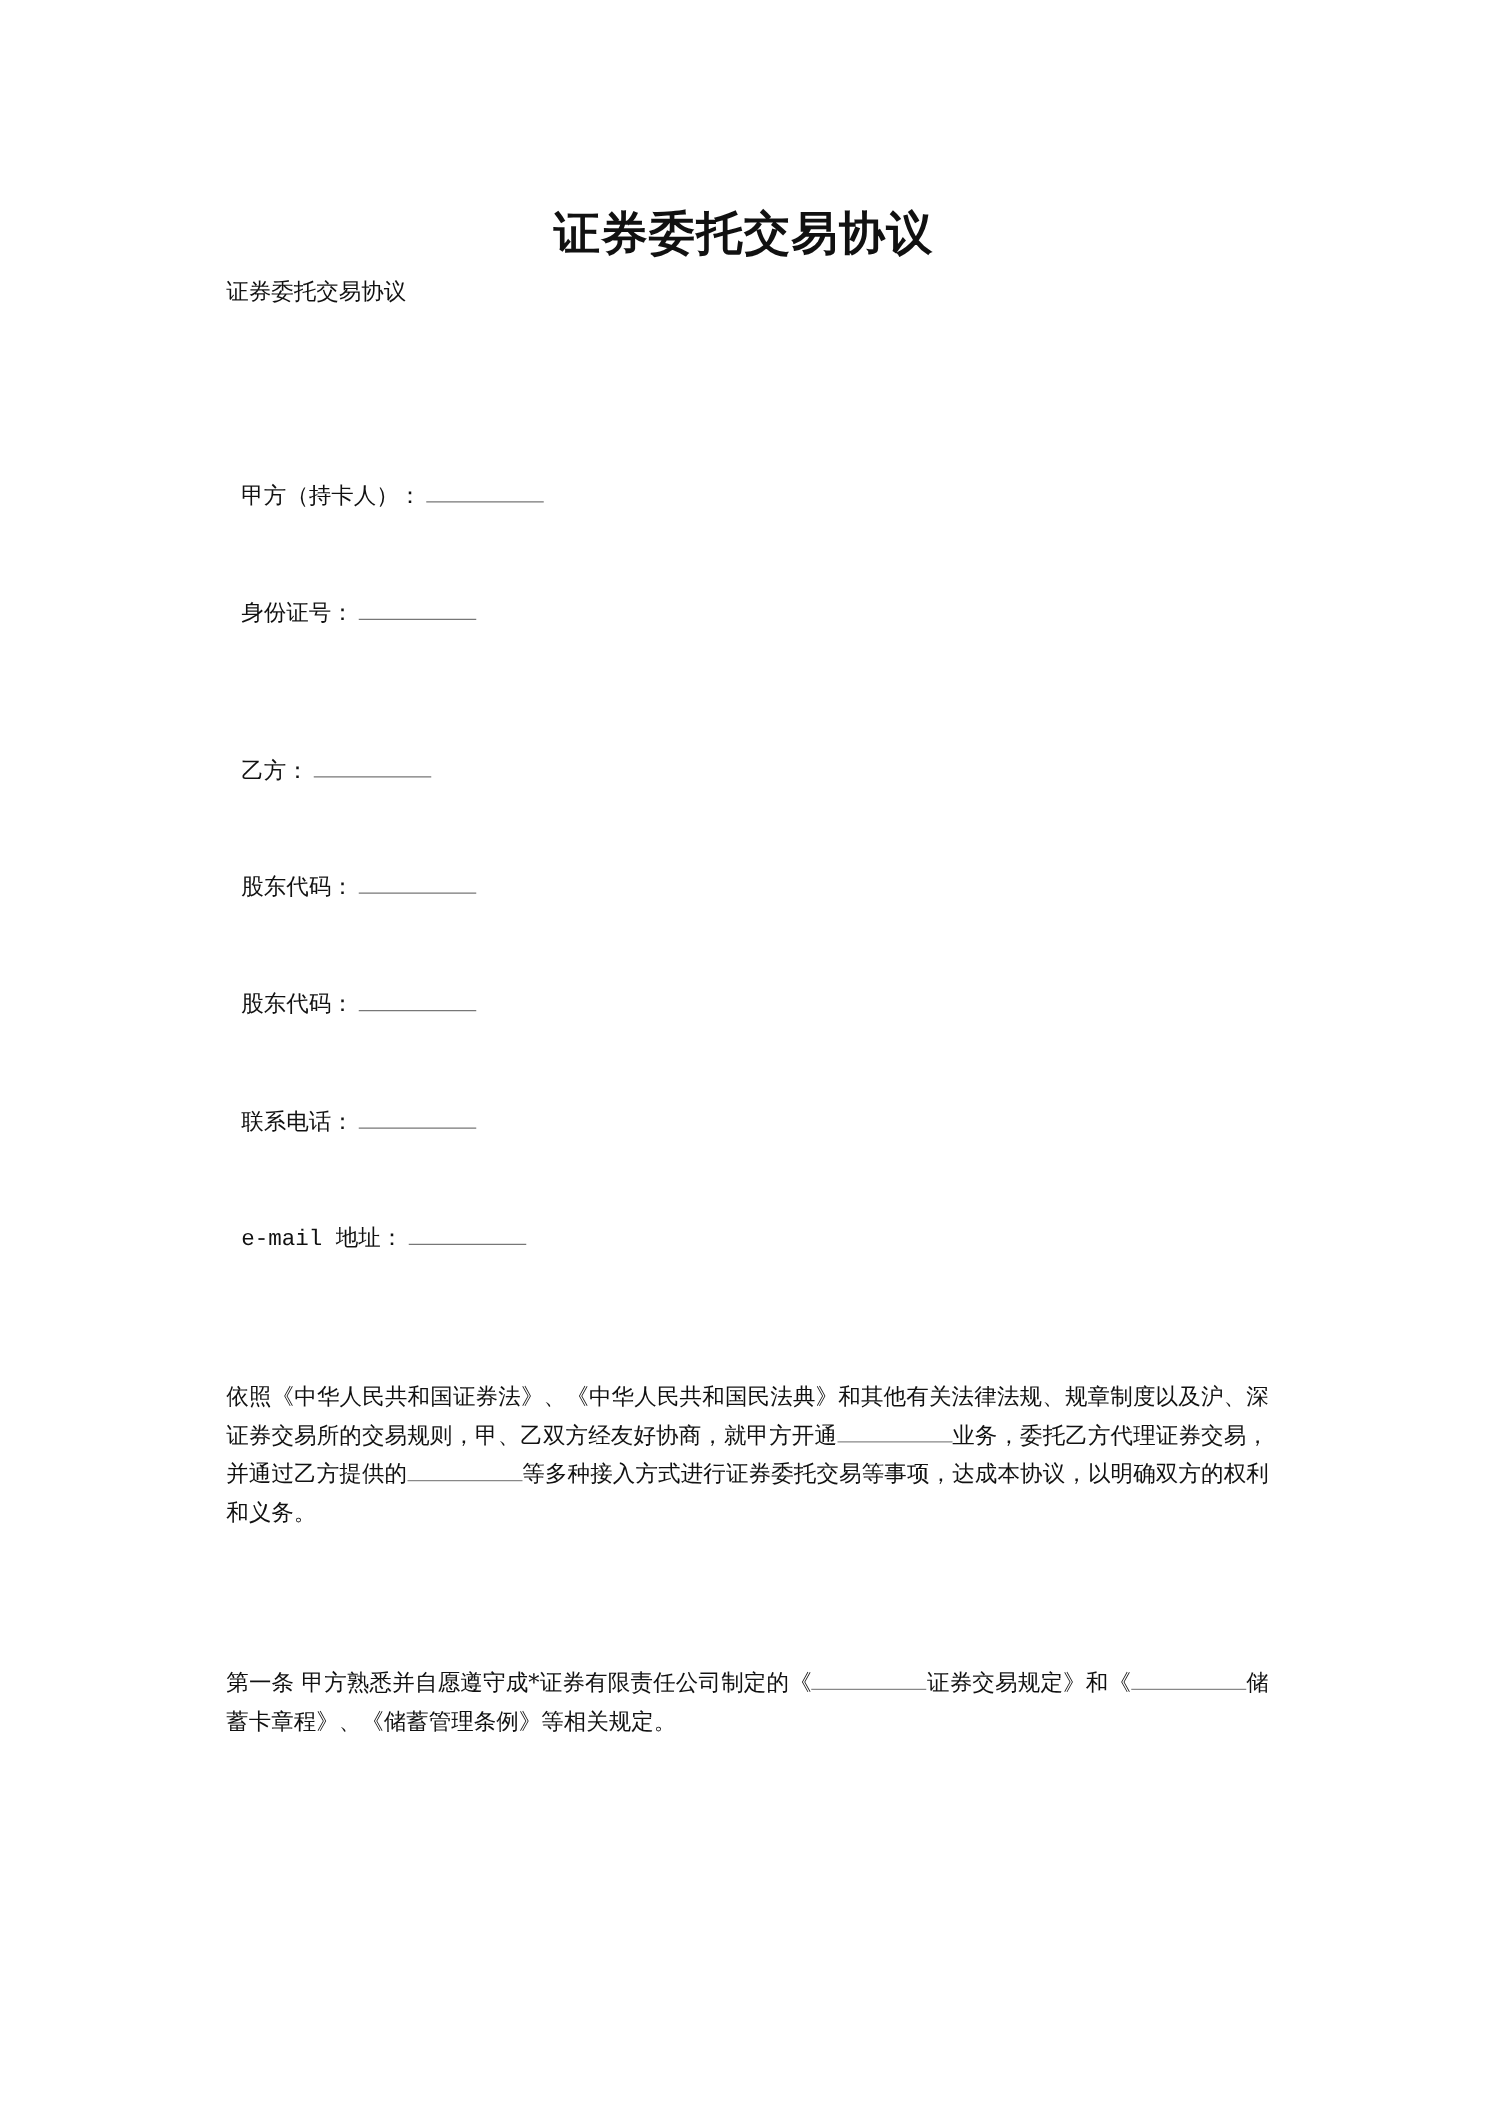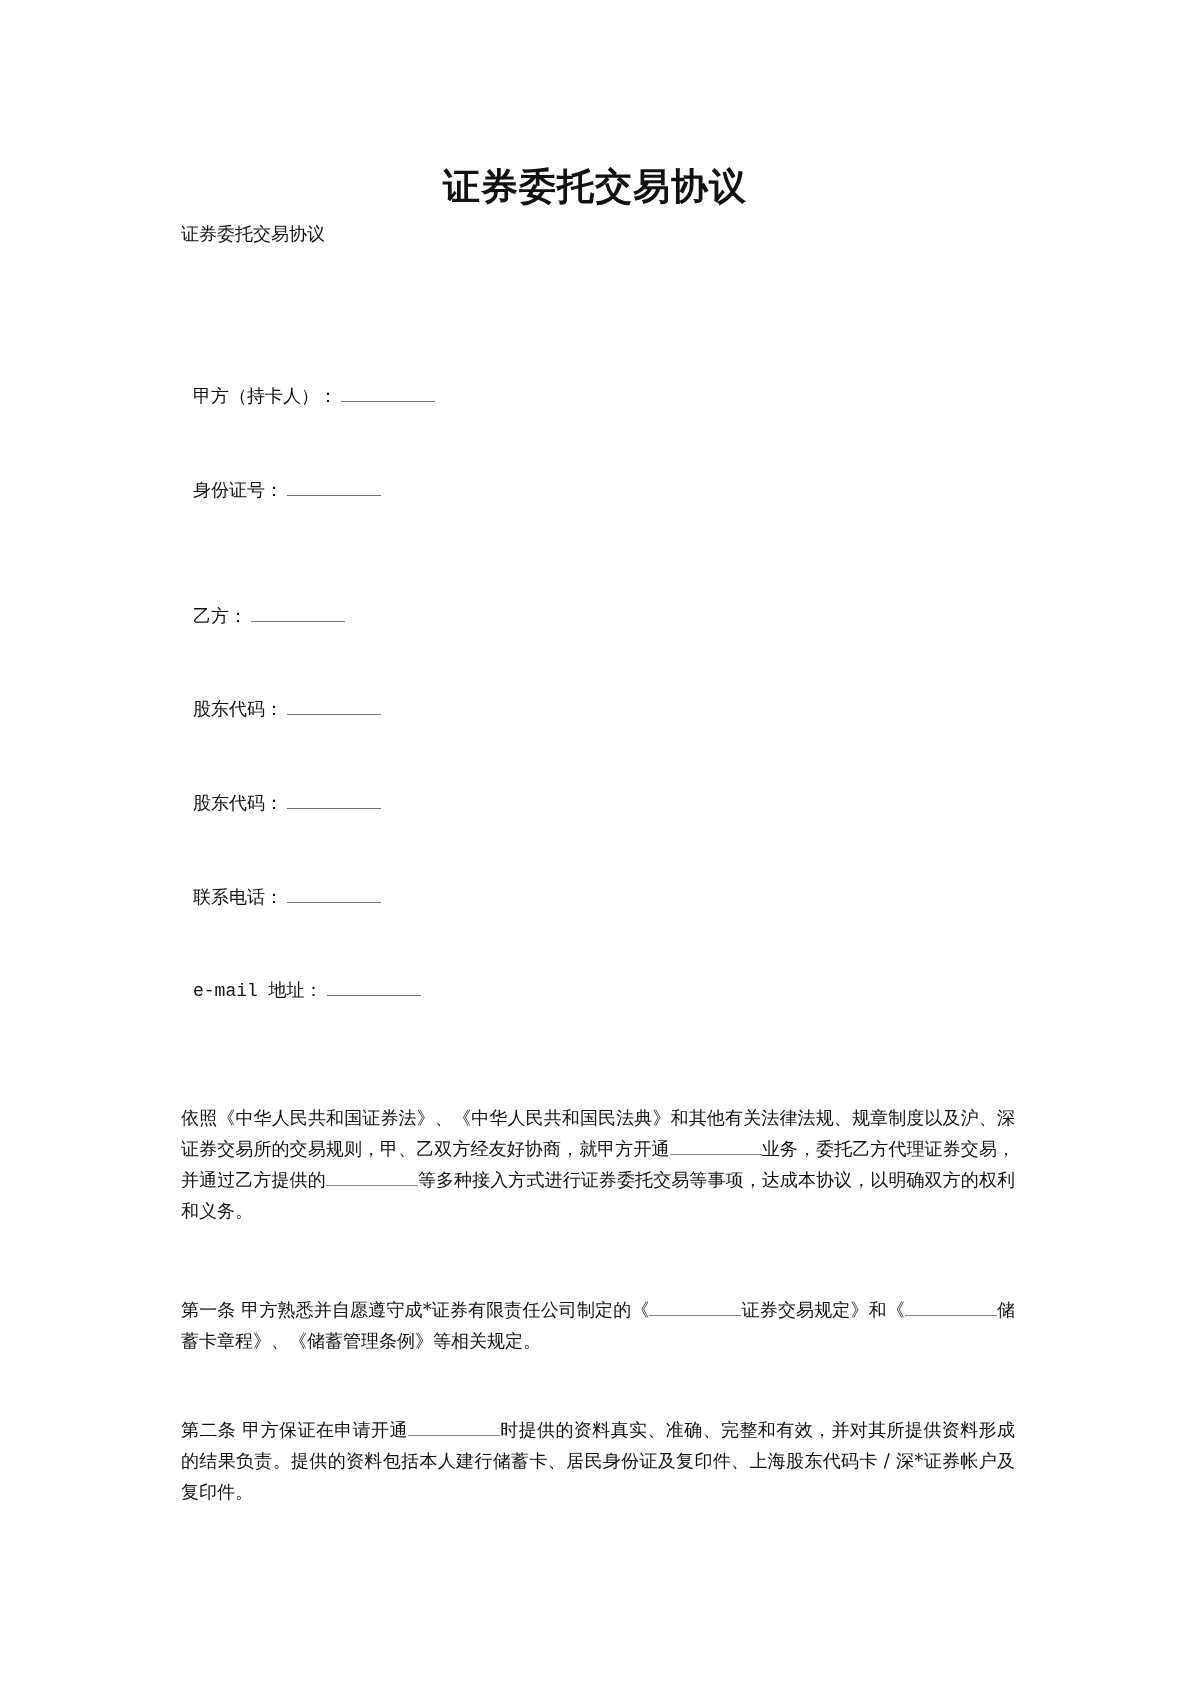--- a/index.html
+++ b/index.html
@@ -27,16 +27,15 @@
   <div class="field" style="top:383px"><span>甲方（持卡人）：</span><span class="blank"></span></div>
   <div class="field" style="top:477px"><span>身份证号：</span><span class="blank"></span></div>
   <div class="field" style="top:603px"><span>乙方：</span><span class="blank"></span></div>
   <div class="field" style="top:696px"><span>股东代码：</span><span class="blank"></span></div>
   <div class="field" style="top:790px"><span>股东代码：</span><span class="blank"></span></div>
   <div class="field" style="top:884px"><span>联系电话：</span><span class="blank"></span></div>
   <div class="field" style="top:977px"><span style="font-family:Liberation Mono, monospace;">e-mail 地址：</span><span class="blank"></span></div>
 
   <div class="para" style="top:1102px"><span>依照《中华人民共和国证券法》、《中华人民共和国民法典》和其他有关法律法规、规章制度以及沪、深证券交易所的交易规则，甲、乙双方经友好协商，就甲方开通</span><span class="ul"></span><span>业务，委托乙方代理证券交易，并通过乙方提供的</span><span class="ul"></span><span>等多种接入方式进行证券委托交易等事项，达成本协议，以明确双方的权利和义务。</span></div>
 
-  <div class="para" style="top:1294px"><span>第一条 甲方熟悉并自愿遵守成*证券有限责任公司制定的《</span><span class="ul"></span><span>证券交易规定》和《</span><span class="ul"></span><span>储蓄卡章程》、《储蓄管理条例》等相关规定。</span></div>
+  <div class="para" style="top:1331px"><span>第一条 甲方熟悉并自愿遵守成*证券有限责任公司制定的《</span><span class="ul"></span><span>证券交易规定》和《</span><span class="ul"></span><span>储蓄卡章程》、《储蓄管理条例》等相关规定。</span></div>
 
-  <div class="para" style="top:1414px"><span>第二条 甲方保证在申请开通</span><span class="ul"></span><span>时提供的资料真实、准确、完整和有效，并对其所提供资料形成的结果负责。提供的资料包括本人建行储蓄卡、居民身份证及复印件、上海股东代码卡 / 深*证券帐户及复印件。</span></div>
 </div>
 
 </body></html>

